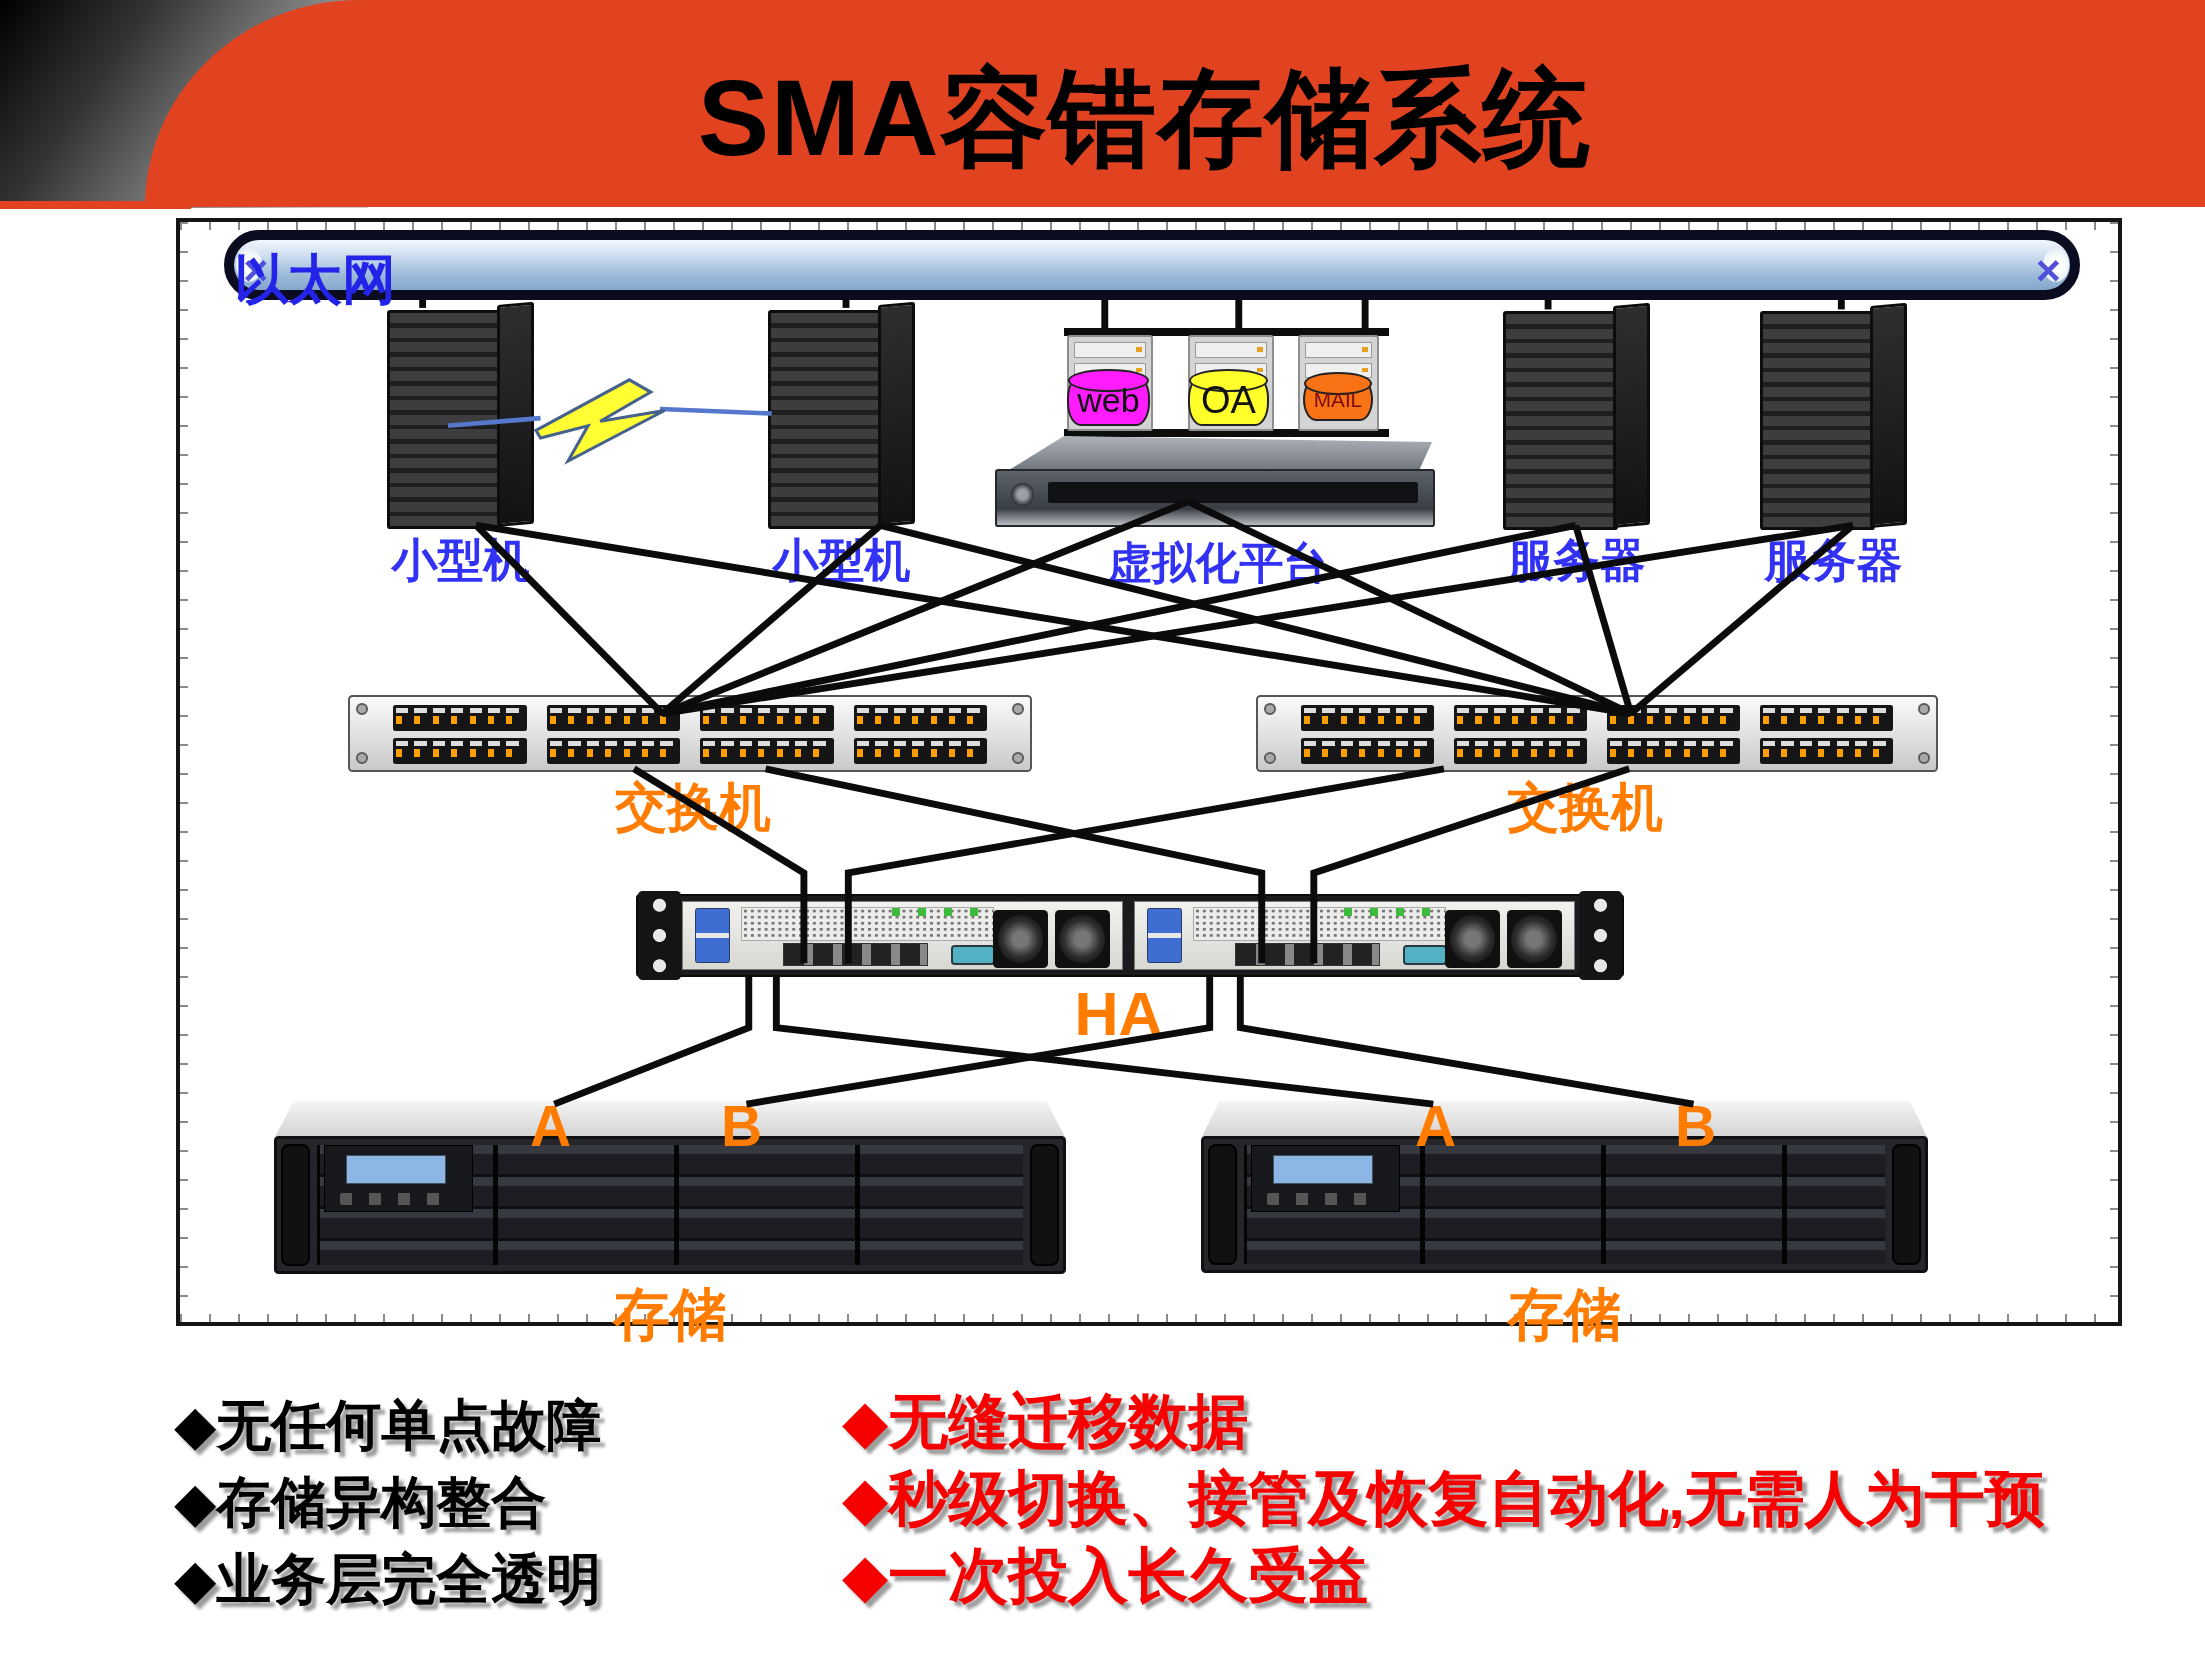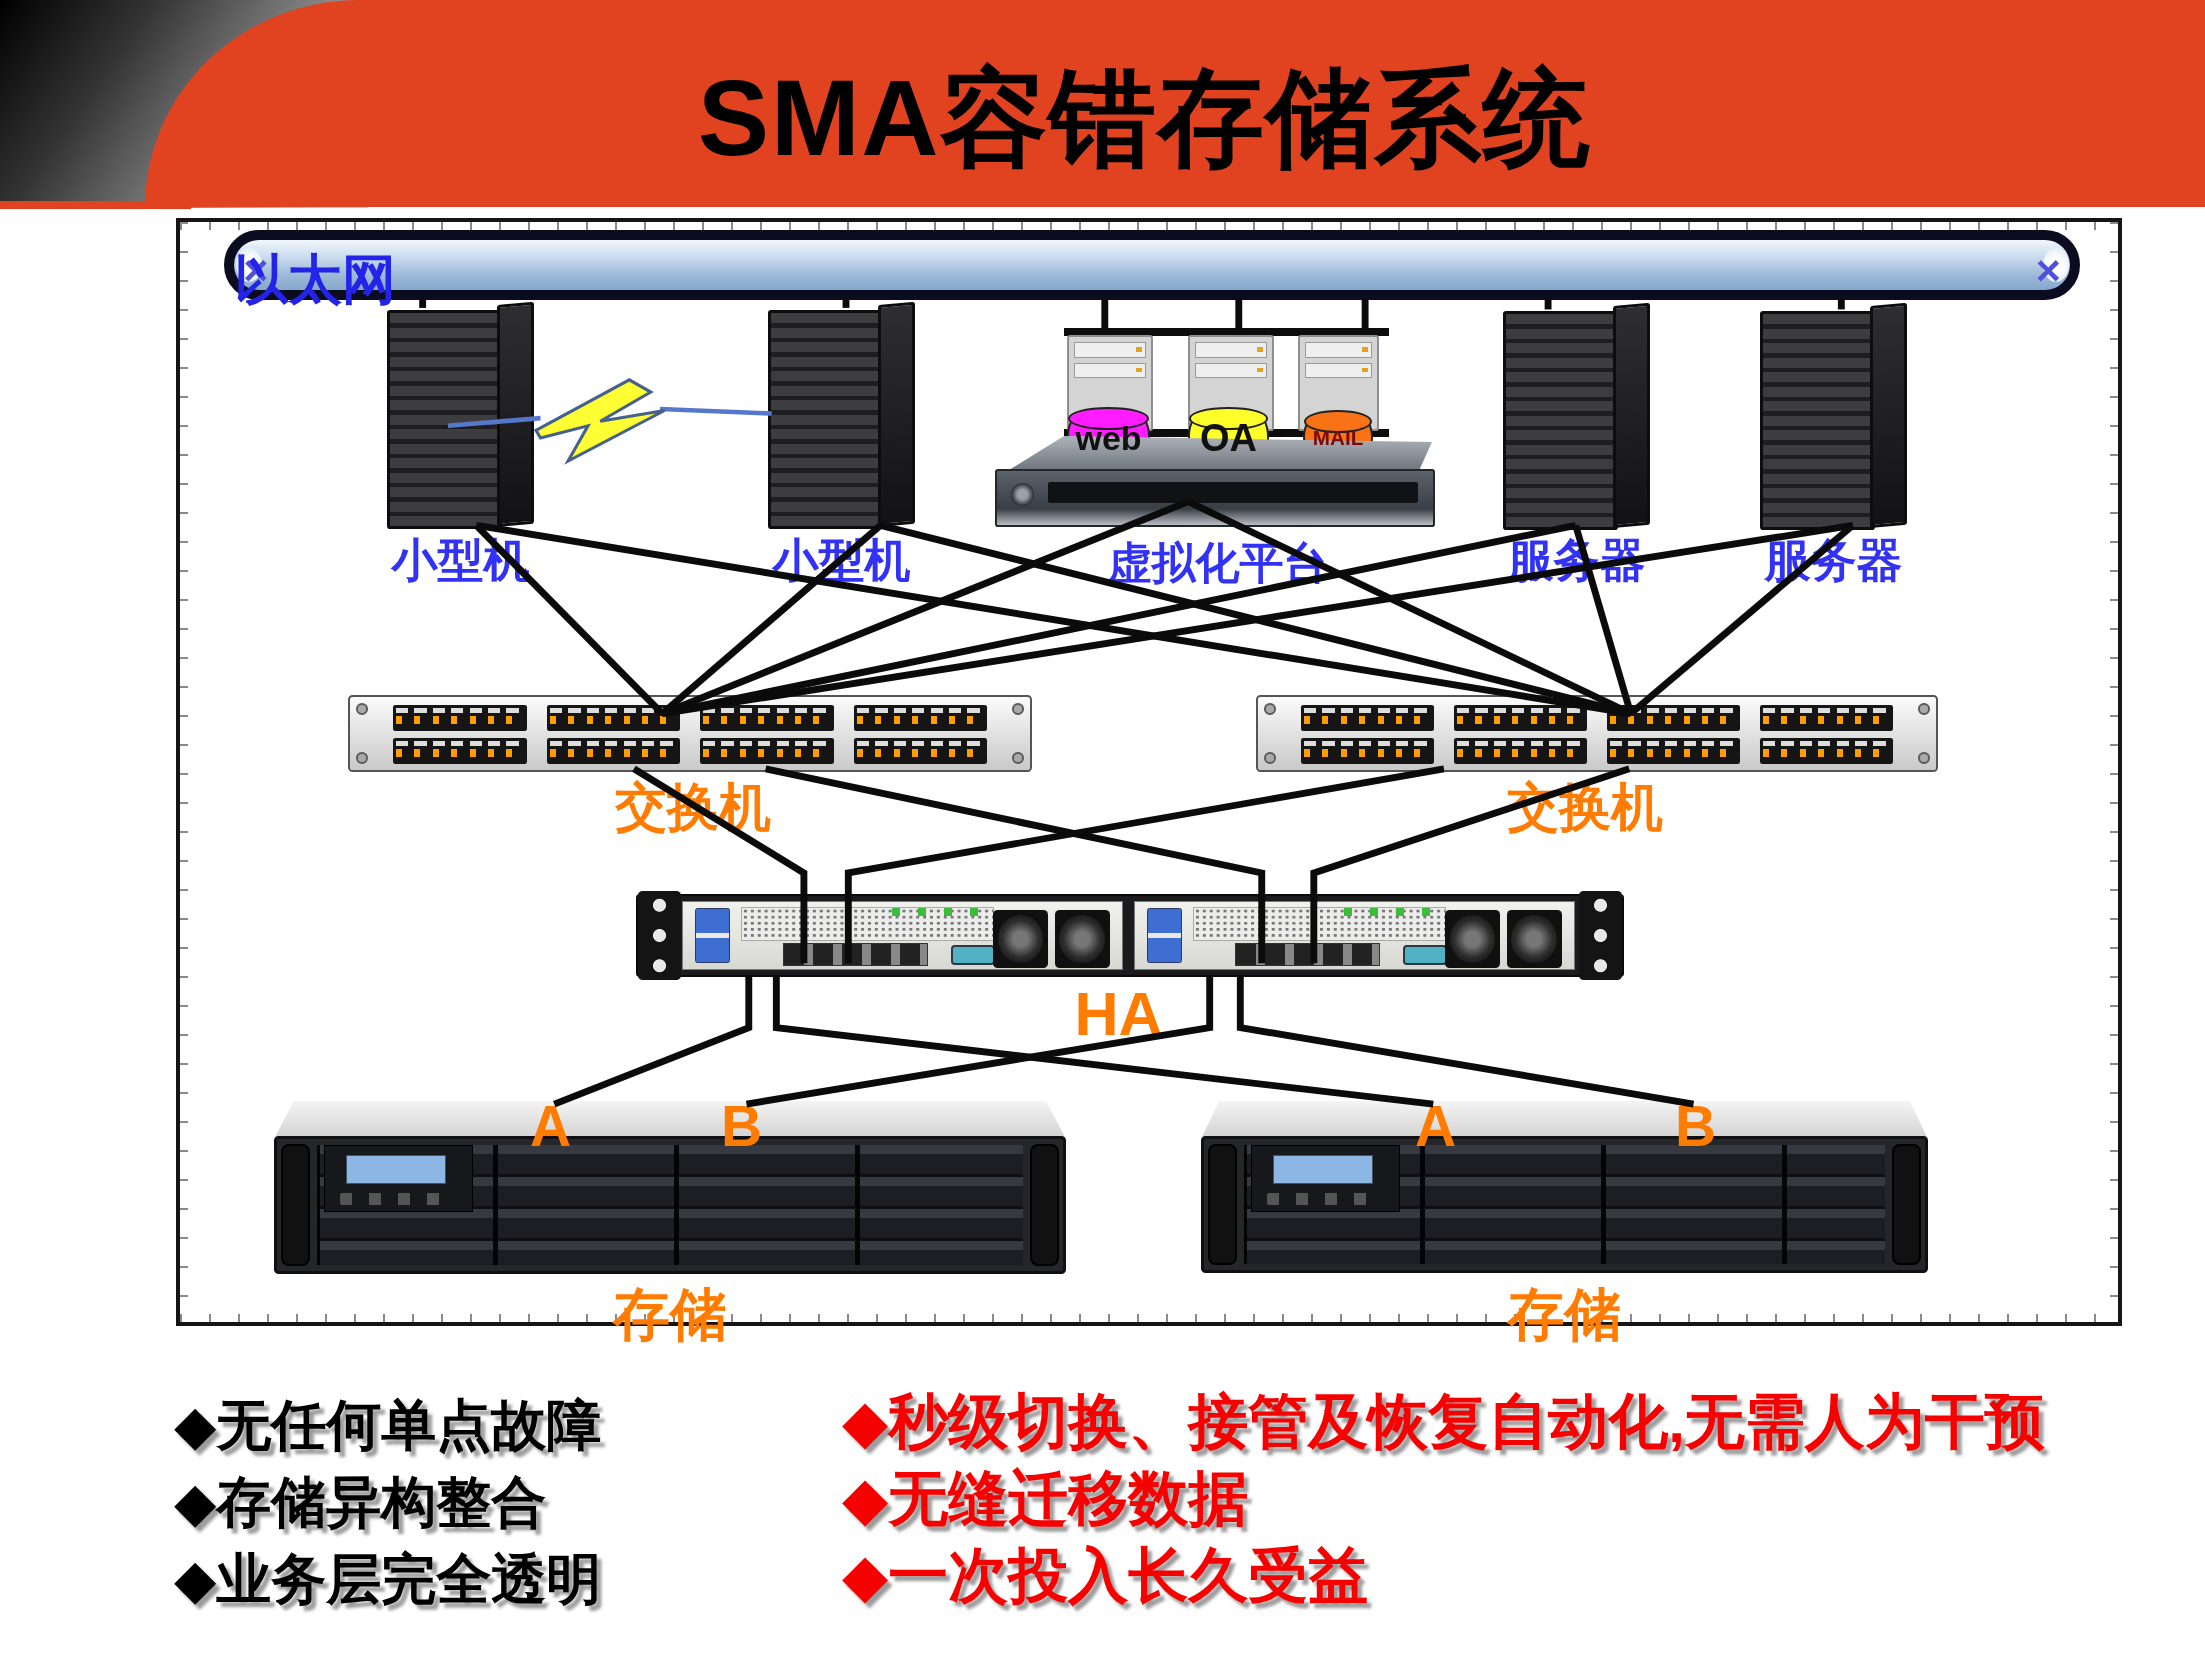--- a/index.html
+++ b/index.html
@@ -53,21 +53,21 @@
   .lbl-blue { position:absolute; text-align:center; font-size:46px; font-weight:bold;
     color:#3232F5; white-space:nowrap; }
 
   
   .vbar { position:absolute; height:7.7px; background:#0d0d0d; }
   .pc { position:absolute; width:86px; height:96px; background:#d4d4d4;
     border:2.3px solid #8e8e8e; border-radius:3.1px; }
   .pc .bay { height:15.3px; margin:5.4px 5.4px 0 5.4px; background:#efefef; border:1.5px solid #9a9a9a; position:relative; }
   .pc .bay:after { content:""; position:absolute; right:2.3px; top:3.8px; width:6.1px; height:4.6px; background:#e8a020; }
   .cyl { position:absolute; display:flex; align-items:center; justify-content:center;
-    border:2.3px solid #222; border-radius:13.8px / 23px; font-weight:bold; color:#111;margin-top:38px; }
+    border:2.3px solid #222; border-radius:13.8px / 23px; font-weight:normal; color:#111; }
   .cyl:before { content:""; position:absolute; left:-0.8px; right:-0.8px; top:-7.7px; height:18.4px;
     background:inherit; border:2.3px solid #222; border-radius:50%; }
   .cyl span { position:relative; z-index:1; }
   .cyl.web { background:#FF1CFF; font-size:34px; }
   .cyl.oa  { background:#FFFF29; font-size:38px; }
   .cyl.mail{ background:#f97316; font-size:20.7px; color:#7a0b0b; }
   .rack-top { position:absolute; left:1009px; top:436px; width:423px; height:34px;
     background:linear-gradient(180deg,#aeb3ba,#70767e);
     clip-path:polygon(13% 0,100% 18%,97% 100%,0 100%); }
   .rack-front { position:absolute; left:995px; top:469px; width:440px; height:58px;
@@ -357,19 +357,19 @@
       <polygon points="700,562 822,496 850,512 784,550 868,536 742,602 768,556 706,572" fill="#FFFF33" stroke="#46618c" stroke-width="4"></polygon>
     </g>
   </svg>
 
   <div class="bullets-black">
     <div>◆无任何单点故障</div>
     <div>◆存储异构整合</div>
     <div>◆业务层完全透明</div>
   </div>
   <div class="bullets-red">
+    <div>◆无缝迁移数据</div>
     <div>◆秒级切换、接管及恢复自动化,无需人为干预</div>
-    <div>◆无缝迁移数据</div>
     <div>◆一次投入长久受益</div>
   </div>
 
 </div>
 
 
 </body></html>

